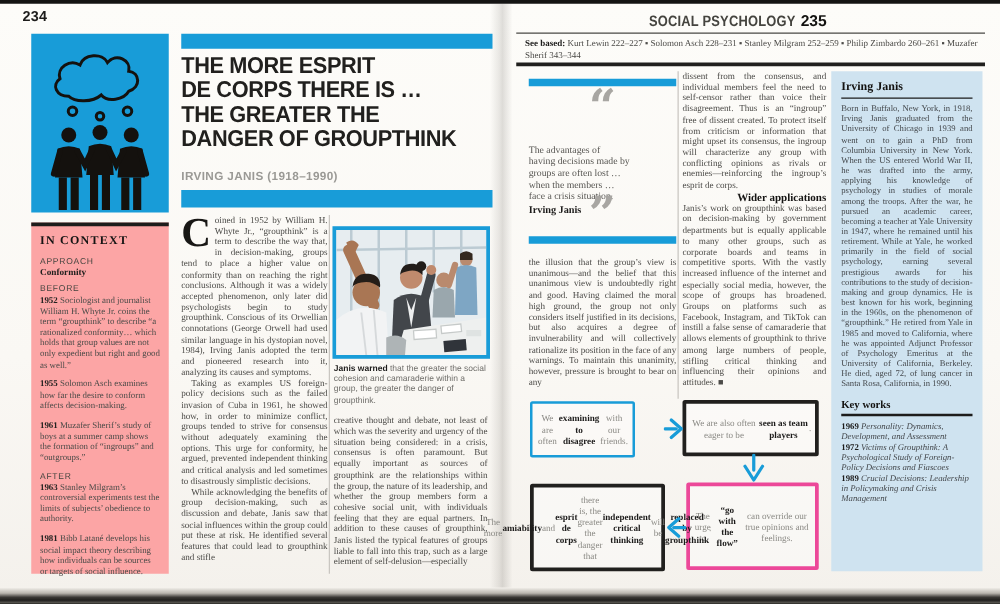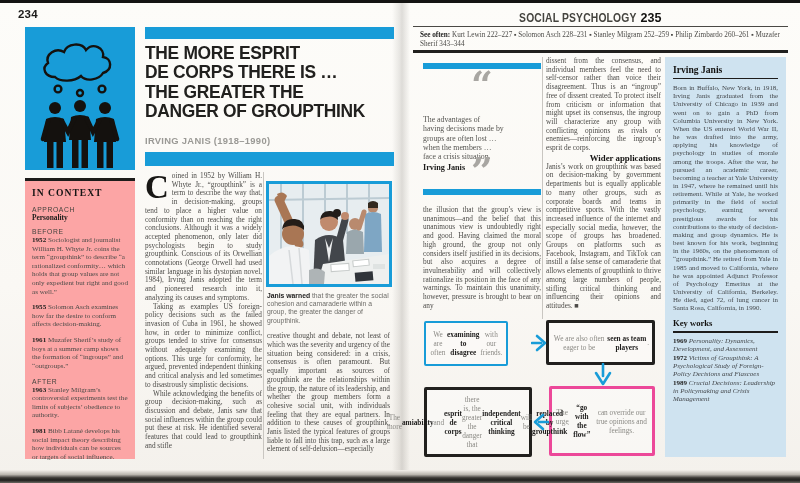--- a/index.html
+++ b/index.html
@@ -133,21 +133,21 @@
     <div>DE CORPS THERE IS …</div>
     <div>THE GREATER THE</div>
     <div>DANGER OF GROUPTHINK</div>
   </div>
   <div class="abs subtitle">IRVING JANIS (1918–1990)</div>
   <div class="abs tbar2 blue-bg"></div>
 
   <div class="abs incontext">
     <div class="ic-header">IN CONTEXT</div>
     <div class="ic-label">APPROACH</div>
-    <div class="ic-value">Personality</div>
+    <div class="ic-value">Conformity</div>
     <div class="ic-label">BEFORE</div>
     <p class="ic-entry" style="margin-top:1px;"><span class="ic-year">1952</span> <span>Sociologist and journalist William H. Whyte Jr. coins the term “groupthink” to describe “a rationalized conformity… which holds that group values are not only expedient but right and good as well.”</span></p>
     <p class="ic-entry"><span class="ic-year">1955</span> <span>Solomon Asch examines how far the desire to conform affects decision-making.</span></p>
     <p class="ic-entry"><span class="ic-year">1961</span> <span>Muzafer Sherif’s study of boys at a summer camp shows the formation of “ingroups” and “outgroups.”</span></p>
     <div class="ic-label">AFTER</div>
     <p class="ic-entry" style="margin-top:1px;"><span class="ic-year">1963</span> <span>Stanley Milgram’s controversial experiments test the limits of subjects’ obedience to authority.</span></p>
     <p class="ic-entry"><span class="ic-year">1981</span> <span>Bibb Latané develops his social impact theory describing how individuals can be sources or targets of social influence.</span></p>
   </div>
 
   <div class="abs colA body-text">
@@ -209,21 +209,21 @@
   <div class="abs caption"><span class="b">Janis warned </span><span>that the greater the social cohesion and camaraderie within a group, the greater the danger of groupthink.</span></div>
 
   <div class="abs colB body-text">
     <p>creative thought and debate, not least of which was the severity and urgency of the situation being considered: in a crisis, consensus is often paramount. But equally important as sources of groupthink are the relationships within the group, the nature of its leadership, and whether the group members form a cohesive social unit, with individuals feeling that they are equal partners. In addition to these causes of groupthink, Janis listed the typical features of groups liable to fall into this trap, such as a large element of self-delusion—especially</p>
   </div>
 
   <div class="abs rp-header">
     <span class="rp-htext">SOCIAL PSYCHOLOGY</span><span class="rp-hnum">235</span>
   </div>
   <div class="abs rp-hrule"></div>
-  <div class="abs see-also"><span class="b">See often: </span><span>Kurt Lewin 222–227  ▪  Solomon Asch 228–231  ▪  Stanley Milgram 252–259  ▪  Philip Zimbardo 260–261  ▪  Muzafer Sherif 343–344</span></div>
+  <div class="abs see-also"><span class="b">See based: </span><span>Kurt Lewin 222–227  ▪  Solomon Asch 228–231  ▪  Stanley Milgram 252–259  ▪  Philip Zimbardo 260–261  ▪  Muzafer Sherif 343–344</span></div>
   <div class="abs thick-rule"></div>
 
   <div class="abs qbar1 blue-bg"></div>
   <div class="abs q-open">“</div>
   <div class="abs q-lines">
     <div>The advantages of</div>
     <div>having decisions made by</div>
     <div>groups are often lost …</div>
     <div>when the members …</div>
     <div>face a crisis situation.</div>

